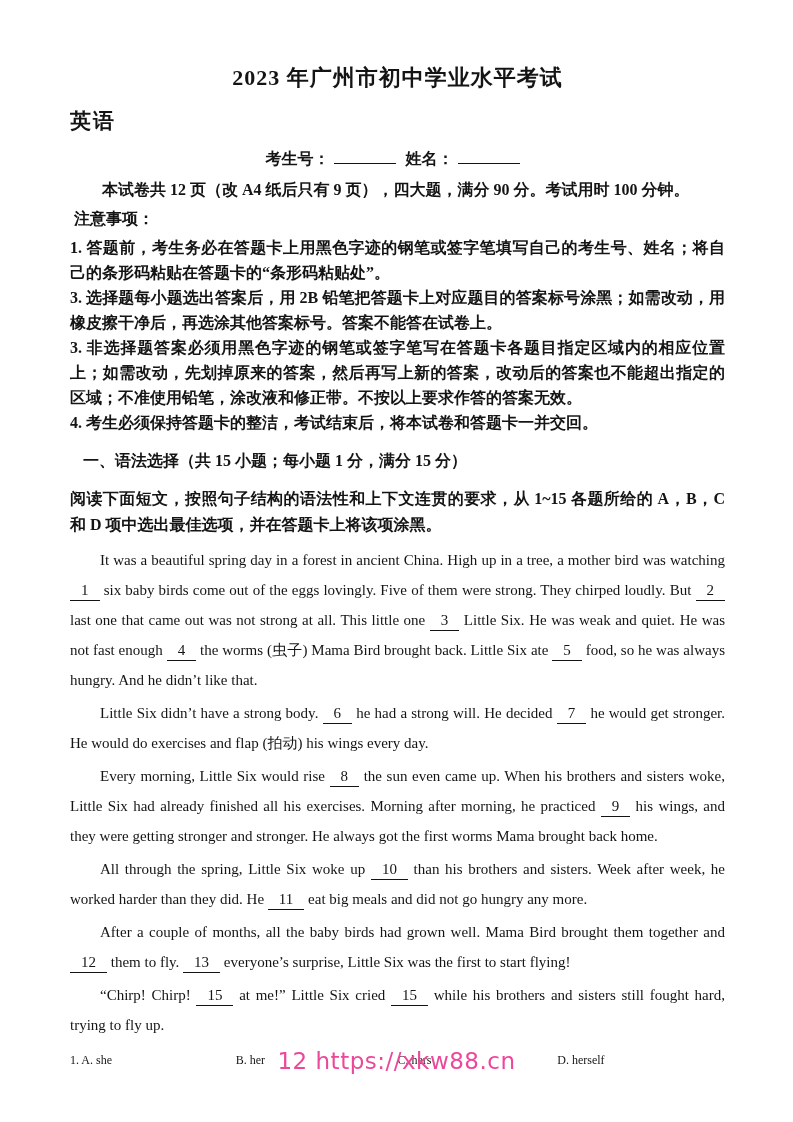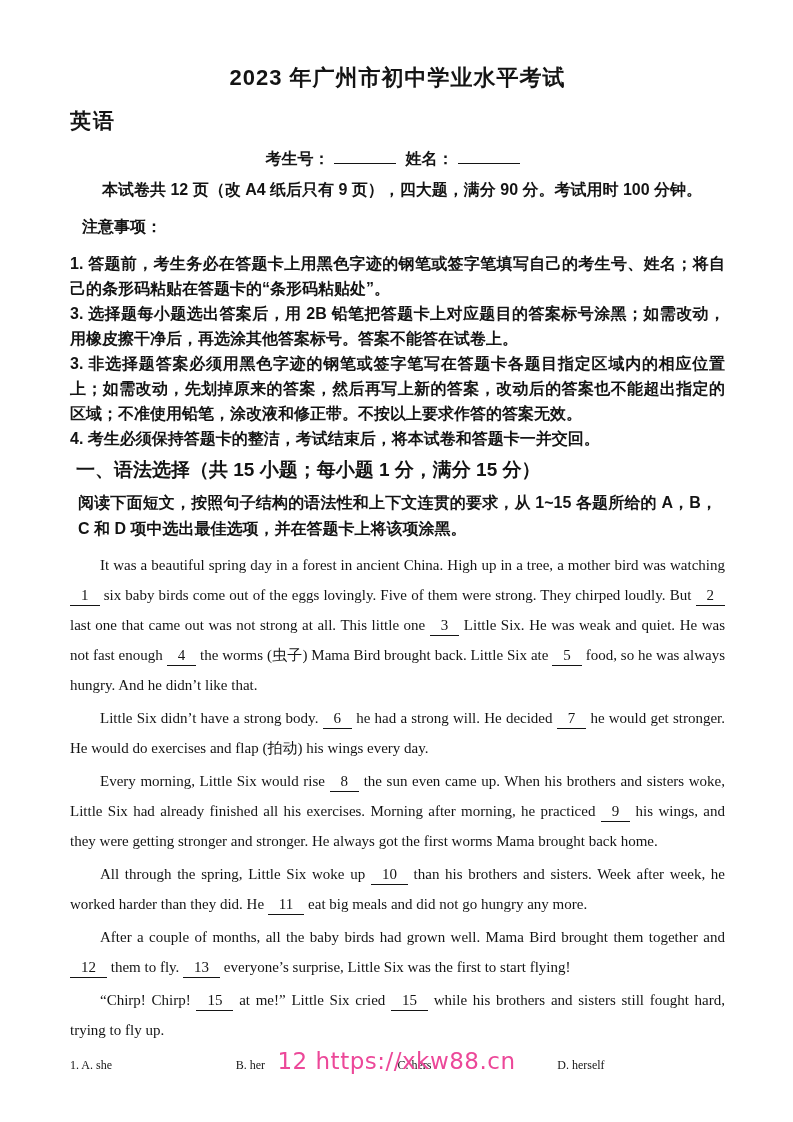--- a/index.html
+++ b/index.html
@@ -12,21 +12,21 @@
     position: relative;
     overflow: hidden;
   }
   .page {
     position: absolute;
     inset: 0;
     padding: 64px 68px 0 70px;
   }
   
   .cjk {
-    font-family: Liberation Sans, sans-serif;
+    font-family: Liberation Serif, serif;
     font-weight: 700;
   }
   .doc-title {
     font-size: 22px;
     line-height: 28px;
     text-align: center;
     margin: 0 0 16px 0;
     letter-spacing: 1px;
   }
   .doc-subject {
@@ -53,37 +53,37 @@
   .exam-info {
     font-size: 16px;
     line-height: 25px;
     text-indent: 2em;
     margin: 0;
     text-align: justify;
   }
   .notes-heading {
     font-size: 16px;
     line-height: 25px;
-    margin: 12px;
+    margin: 4px;
   }
   .note-item {
     font-size: 16px;
     line-height: 25px;
     margin: 0;
     text-align: justify;
   }
   .section-heading {
-    font-size: 19px;
+    font-size: 16px;
     line-height: 25px;
-    margin: 6px;
+    margin: 13px;
   }
   .section-instructions {
     font-size: 16px;
     line-height: 26px;
-    margin: 8px;
+    margin: 0;
     text-align: justify;
   }
   
   .passage { margin-top: 7px; }
   .psg {
     font-family: "Liberation Serif", "DejaVu Serif", serif;
     font-weight: 400;
     font-size: 15px;
     line-height: 30px;
     text-indent: 30px;

